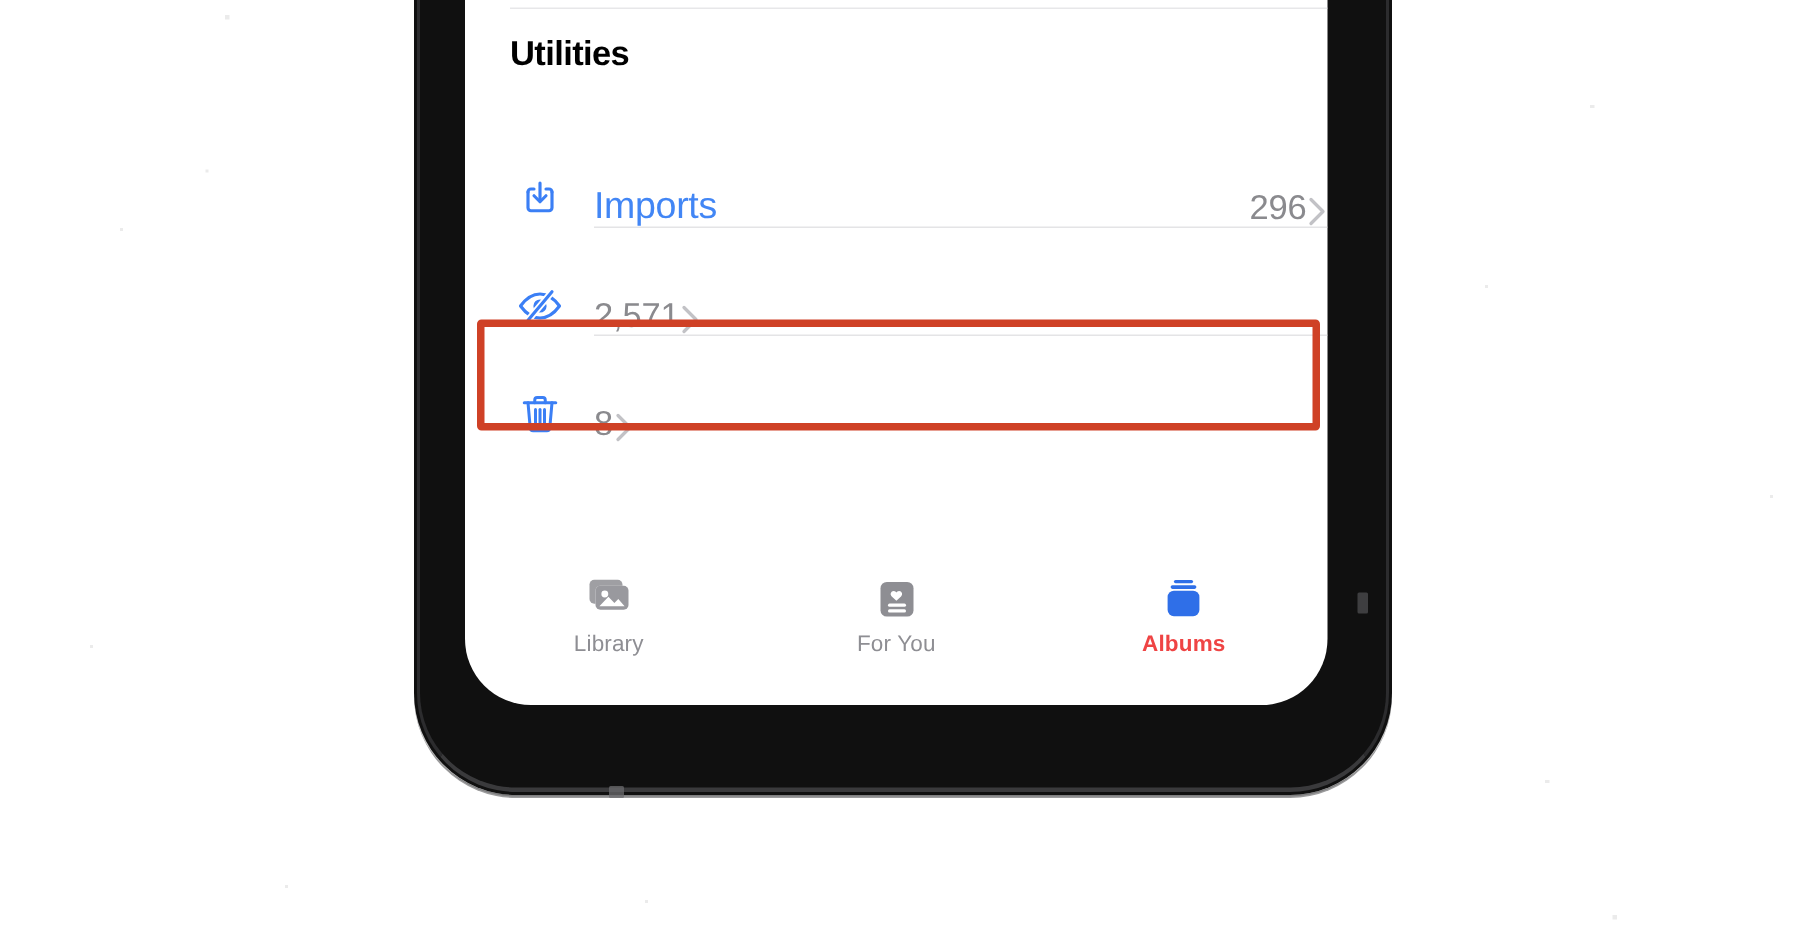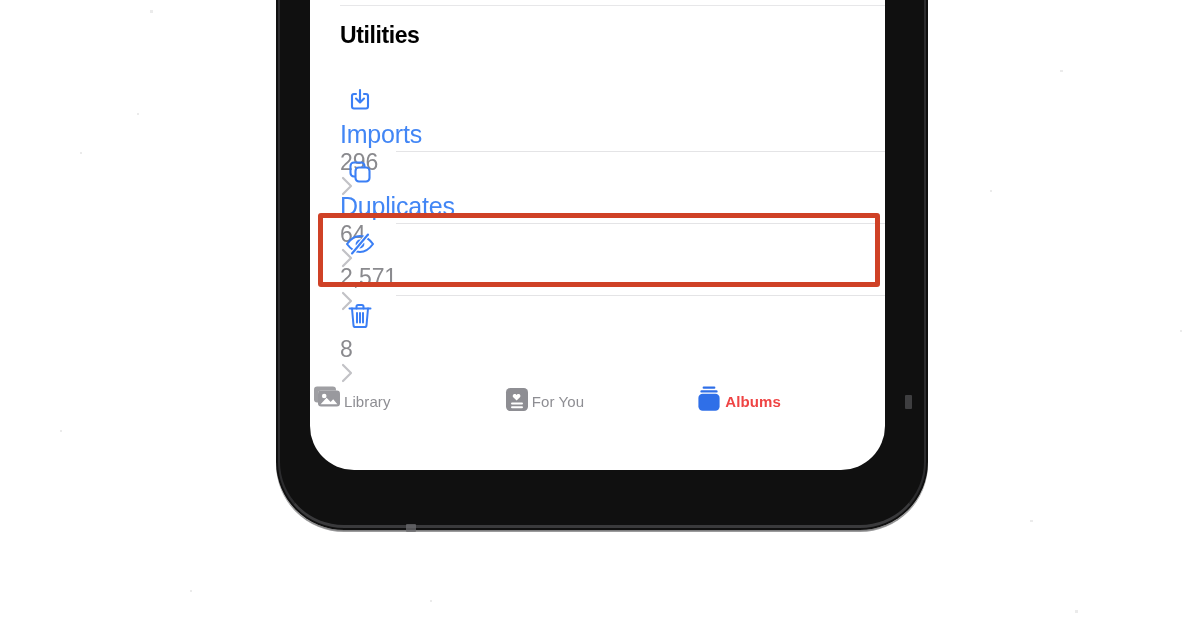--- a/index.html
+++ b/index.html
@@ -114,23 +114,22 @@
     position: absolute;
     left: 0;
     top: 120px;
     right: 0;
   }
 
   .list-row {
     position: relative;
     height: 72px;
     display: flex;
-    align-items: flex-start;
+    align-items: flex-end;
     padding-left: 30px;
-    flex-direction: column;
   }
 
   .row-icon {
     width: 40px;
     height: 40px;
     flex: 0 0 40px;
     display: flex;
     align-items: center;
     justify-content: center;
     color: #3b7ff5;
@@ -191,22 +190,23 @@
     right: 0;
     top: 418px;
     height: 74px;
     display: flex;
     align-items: flex-start;
   }
 
   .tab-item {
     flex: 1 1 0;
     display: flex;
+    flex-direction: column;
     align-items: center;
-    justify-content: flex-start;
+    justify-content: space-between;
     padding-top: 4px;
   }
 
   .tab-icon {
     height: 36px;
     display: flex;
     align-items: center;
     justify-content: center;
     color: #8e8e93;
   }
@@ -274,36 +274,20 @@
       <span class="row-label">Imports</span>
       <span class="row-count">296</span>
       <span class="row-chevron">
         <svg width="12" height="20" viewBox="0 0 12 20" fill="none" stroke="currentColor" stroke-width="2.2" stroke-linecap="round" stroke-linejoin="round">
           <path d="M2 2 L10 10 L2 18"></path>
         </svg>
       </span>
       <span class="row-separator"></span>
     </div>
 
-    <div class="list-row">
-      <span class="row-icon">
-        <svg width="32" height="32" viewBox="0 0 32 32" fill="none" stroke="currentColor" stroke-width="2.1" stroke-linejoin="round">
-          <rect x="6.5" y="6.5" width="14" height="14" rx="3.4"></rect>
-          <rect x="11.5" y="11.5" width="14" height="14" rx="3.4" fill="#ffffff"></rect>
-        </svg>
-      </span>
-      <span class="row-label">Duplicates</span>
-      <span class="row-count">64</span>
-      <span class="row-chevron">
-        <svg width="12" height="20" viewBox="0 0 12 20" fill="none" stroke="currentColor" stroke-width="2.2" stroke-linecap="round" stroke-linejoin="round">
-          <path d="M2 2 L10 10 L2 18"></path>
-        </svg>
-      </span>
-      <span class="row-separator"></span>
-    </div>
 
     <div class="list-row">
       <span class="row-icon">
         <svg width="34" height="34" viewBox="0 0 34 34" fill="none" stroke="currentColor" stroke-width="2.1" stroke-linecap="round" stroke-linejoin="round">
           <path d="M4 17 C8 11.5 12.5 9 17 9 C21.5 9 26 11.5 30 17 C26 22.5 21.5 25 17 25 C12.5 25 8 22.5 4 17 Z"></path>
           <circle cx="17" cy="17" r="4.4" fill="currentColor" stroke="none"></circle>
           <path d="M9 26.5 L25 7.5" stroke="#ffffff" stroke-width="4.4"></path>
           <path d="M9 26.5 L25 7.5" stroke="currentColor" stroke-width="2.1"></path>
         </svg>
       </span>

